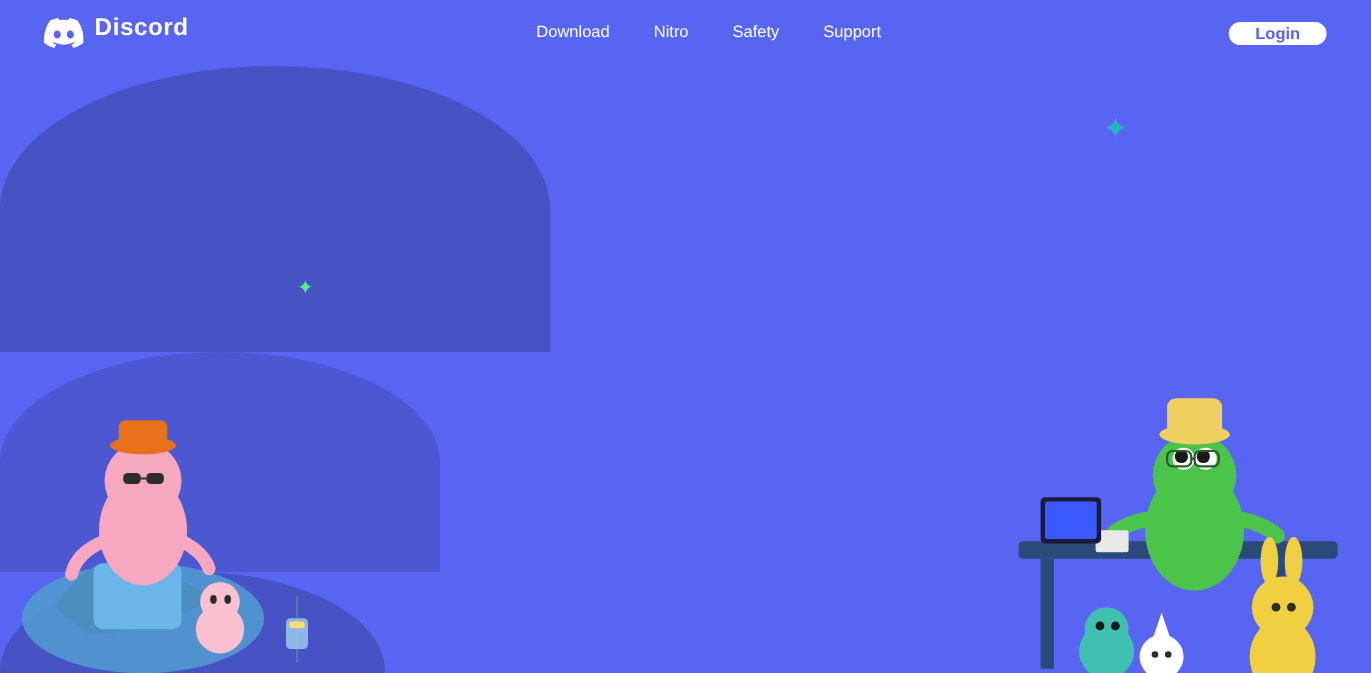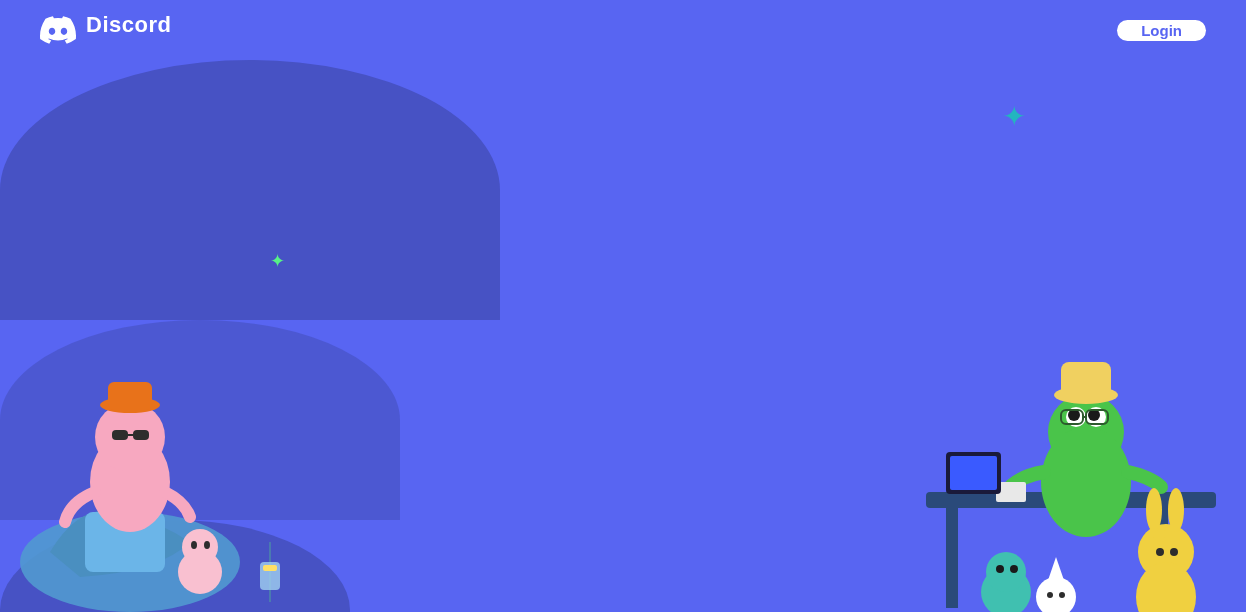--- a/index.html
+++ b/index.html
@@ -136,20 +136,34 @@
 <body>
 
 <nav>
   <div class="nav-logo">
     <svg class="nav-logo-icon" viewBox="0 0 127.14 96.36" fill="white">
       <path d="M107.7,8.07A105.15,105.15,0,0,0,81.47,0a72.06,72.06,0,0,0-3.36,6.83A97.68,97.68,0,0,0,49,6.83,72.37,72.37,0,0,0,45.64,0,105.89,105.89,0,0,0,19.39,8.09C2.79,32.65-1.71,56.6.54,80.21h0A105.73,105.73,0,0,0,32.71,96.36,77.7,77.7,0,0,0,39.6,85.25a68.42,68.42,0,0,1-10.85-5.18c.91-.66,1.8-1.34,2.66-2a75.57,75.57,0,0,0,64.32,0c.87.71,1.76,1.39,2.66,2a68.68,68.68,0,0,1-10.87,5.19,77,77,0,0,0,6.89,11.1A105.25,105.25,0,0,0,126.6,80.22h0C129.24,52.84,122.09,29.11,107.7,8.07ZM42.45,65.69C36.18,65.69,31,60,31,53s5-12.74,11.43-12.74S54,46,53.89,53,48.84,65.69,42.45,65.69Zm42.24,0C78.41,65.69,73.25,60,73.25,53s5-12.74,11.44-12.74S96.23,46,96.12,53,91.08,65.69,84.69,65.69Z"></path>
     </svg>
     <span class="nav-logo-text">Discord</span>
   </div>
 
+  <ul class="nav-links">
+    <li>
+      <a href="#">Download</a>
+    </li>
+    <li>
+      <a href="#">Nitro</a>
+    </li>
+    <li>
+      <a href="#">Safety</a>
+    </li>
+    <li>
+      <a href="#">Support</a>
+    </li>
+  </ul>
 
   <button class="nav-login">Login</button>
 </nav>
 
 <div class="bg-blob-1"></div>
 <div class="bg-blob-2"></div>
 <div class="bg-blob-3"></div>
 
 <div class="sparkle sparkle-1">✦</div>
 <div class="sparkle sparkle-2">✦</div>

